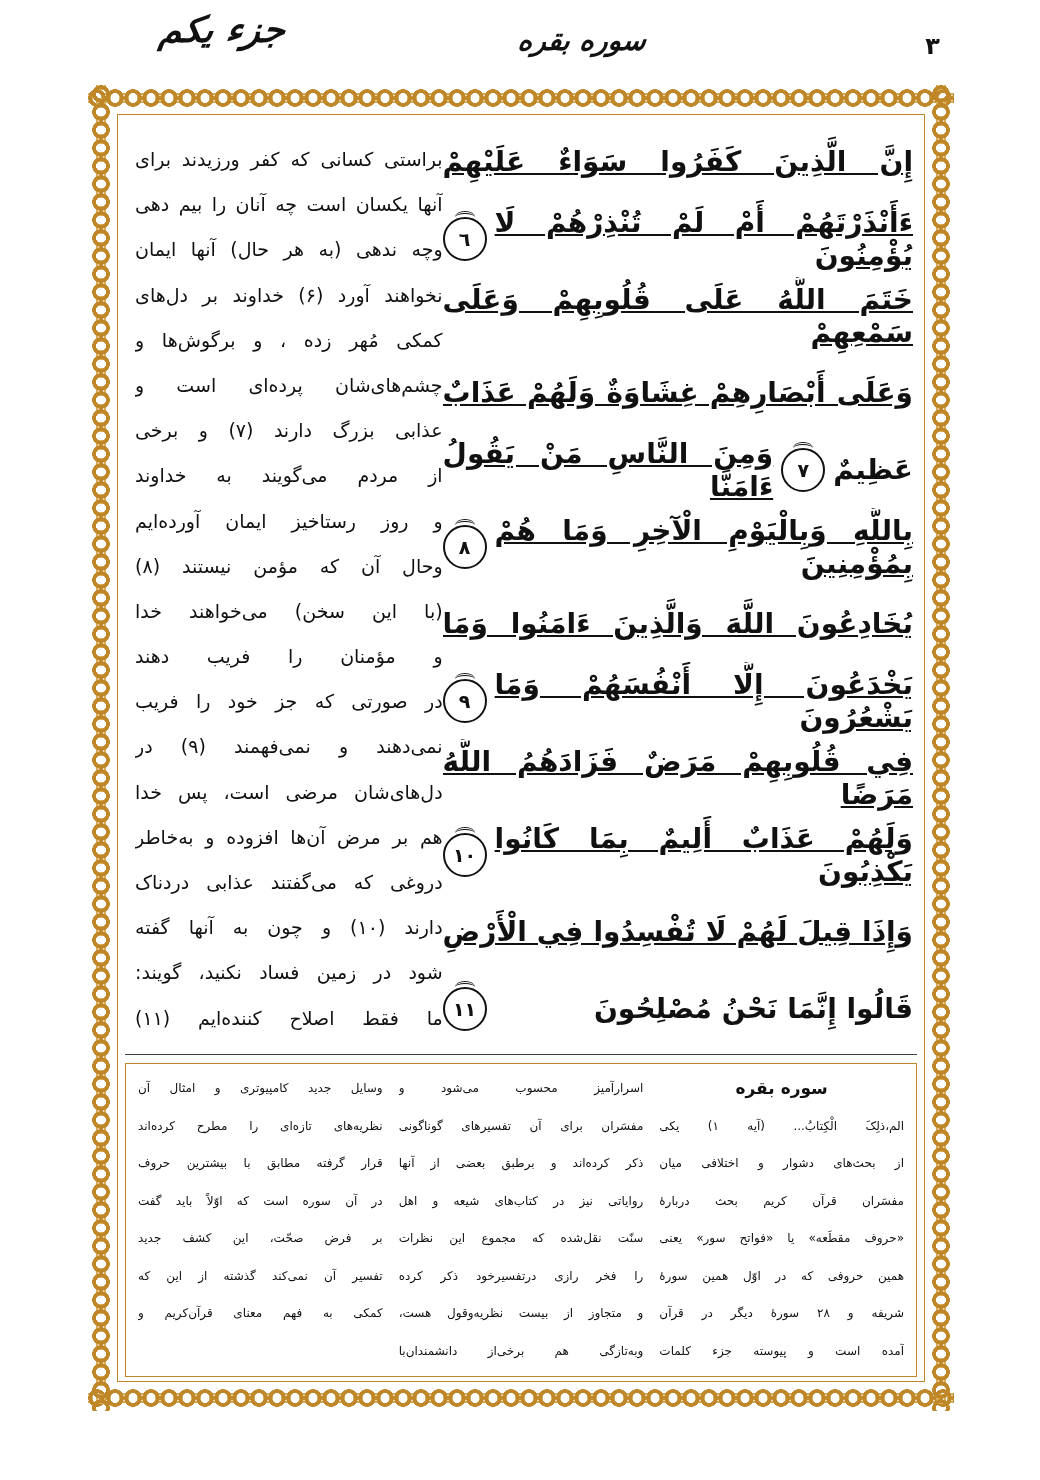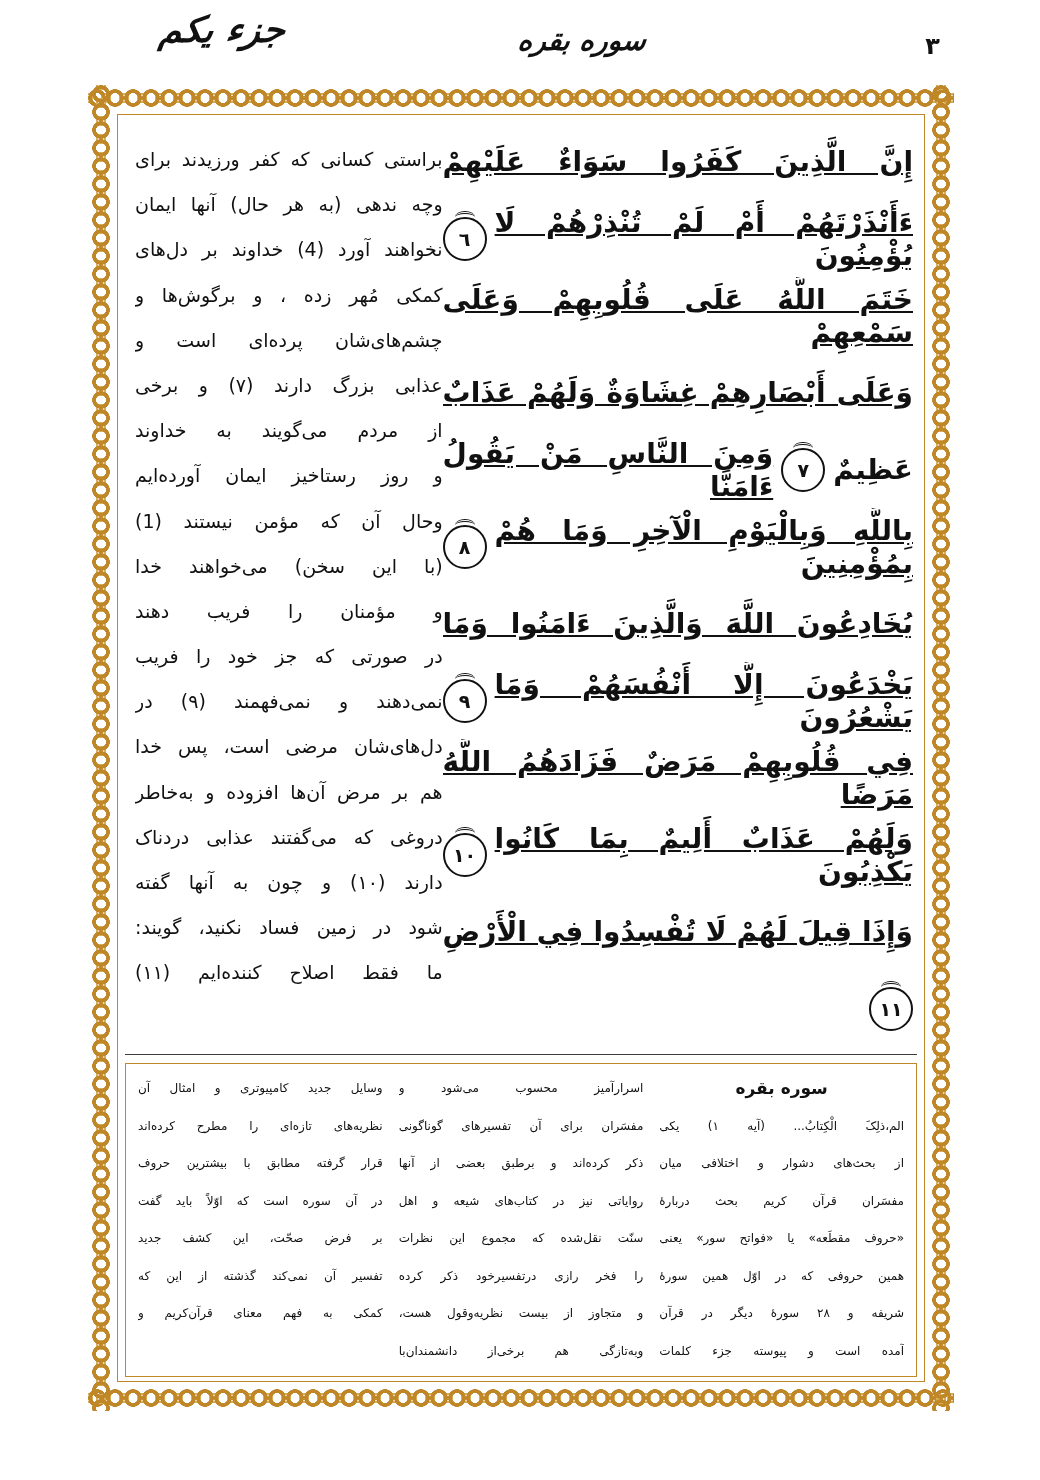--- a/index.html
+++ b/index.html
@@ -133,34 +133,36 @@
             <span class="seg fill">فِي قُلُوبِهِمْ مَرَضٌ فَزَادَهُمُ اللَّهُ مَرَضًا</span>
           </div>
         <div class="arabic-line">
             <span class="seg fill">وَلَهُمْ عَذَابٌ أَلِيمٌ بِمَا كَانُوا يَكْذِبُونَ</span>
             <span class="badge">١٠</span>
           </div>
         <div class="arabic-line">
             <span class="seg fill">وَإِذَا قِيلَ لَهُمْ لَا تُفْسِدُوا فِي الْأَرْضِ</span>
           </div>
         <div class="arabic-line">
+            <span class="seg">قَالُوا إِنَّمَا نَحْنُ مُصْلِحُونَ</span>
             <span class="badge">١١</span>
           </div>
       </div>
 
       <div class="trans-col">
         <div class="trans-line">براستی کسانی که کفر ورزیدند برای</div>
+        <div class="trans-line">آنها یکسان است چه آنان را بیم دهی</div>
         <div class="trans-line">وچه ندهی (به هر حال) آنها ایمان</div>
-        <div class="trans-line">نخواهند آورد (4) خداوند بر دل‌های</div>
+        <div class="trans-line">نخواهند آورد (۶) خداوند بر دل‌های</div>
         <div class="trans-line">کمکی مُهر زده ، و برگوش‌ها و</div>
         <div class="trans-line">چشم‌های‌شان پرده‌ای است و</div>
         <div class="trans-line">عذابی بزرگ دارند (۷) و برخی</div>
         <div class="trans-line">از مردم می‌گویند به خداوند</div>
         <div class="trans-line">و روز رستاخیز ایمان آورده‌ایم</div>
-        <div class="trans-line">وحال آن که مؤمن نیستند (1)</div>
+        <div class="trans-line">وحال آن که مؤمن نیستند (۸)</div>
         <div class="trans-line">(با این سخن) می‌خواهند خدا</div>
         <div class="trans-line">و مؤمنان را فریب دهند</div>
         <div class="trans-line">در صورتی که جز خود را فریب</div>
         <div class="trans-line">نمی‌دهند و نمی‌فهمند (۹) در</div>
         <div class="trans-line">دل‌های‌شان مرضی است، پس خدا</div>
         <div class="trans-line">هم بر مرض آن‌ها افزوده و به‌خاطر</div>
         <div class="trans-line">دروغی که می‌گفتند عذابی دردناک</div>
         <div class="trans-line">دارند (۱۰) و چون به آنها گفته</div>
         <div class="trans-line">شود در زمین فساد نکنید، گویند:</div>
         <div class="trans-line">ما فقط اصلاح کننده‌ایم (۱۱)</div>

